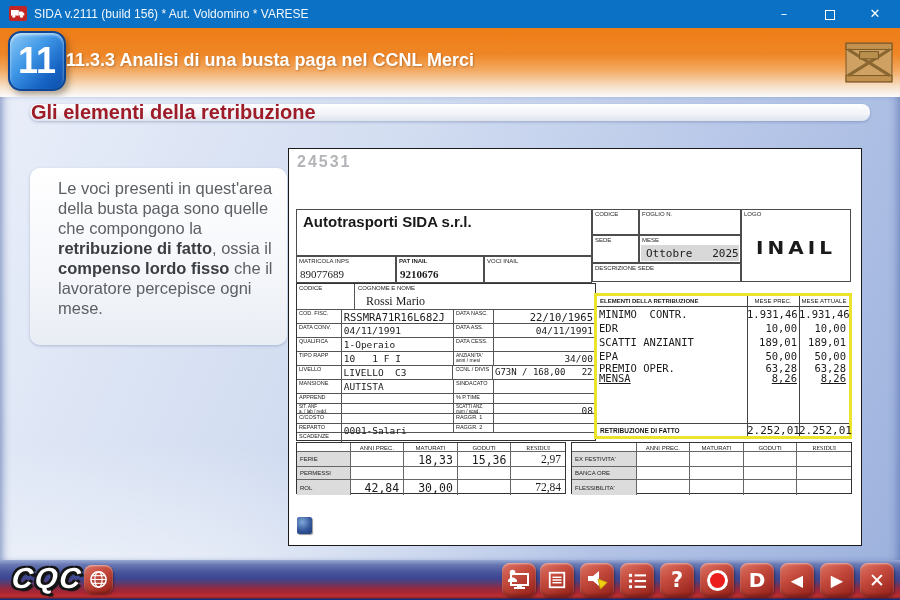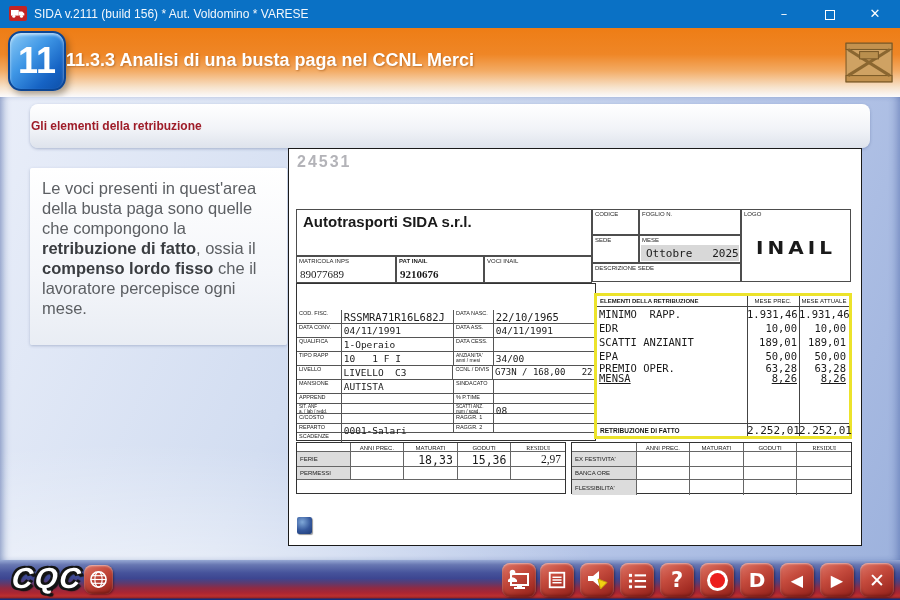--- a/index.html
+++ b/index.html
@@ -24,27 +24,27 @@
   .h-title { position:absolute; left:66px; top:0; height:64px; display:flex; align-items:center;
     color:#fff; font-size:18px; font-weight:bold; text-shadow:1px 1px 2px rgba(130,60,0,0.45); }
   .crate { position:absolute; left:845px; top:12px; width:48px; height:44px; }
 
   
   .main { position:absolute; left:0; top:97px; width:900px; height:463px;
     background:
       radial-gradient(95% 55% at 15% 105%, rgba(255,255,255,0.55) 0%, rgba(255,255,255,0) 55%),
       linear-gradient(115deg,#e9eef9 0%,#d2ddf1 38%,#b4c4e7 72%,#9db2dd 100%);
     box-shadow: inset 7px 0 9px -5px rgba(35,65,140,0.55), inset -8px 0 10px -6px rgba(35,65,140,0.45); }
-  .section-bar { position:absolute; left:30px; top:7px; width:840px; height:44px; border-radius:8px;
+  .section-bar { position:absolute; left:30px; top:7px; width:840px; height:17px; border-radius:8px;
     background:linear-gradient(180deg,#ffffff 0%,#f2f4f8 55%,#dee3ec 100%);
     box-shadow:0 1px 3px rgba(60,80,130,0.35); display:flex; align-items:center; padding-left:1px;
-    color:#9e1c28; font-size:12px; font-weight:bold; }
-  .note { position:absolute; left:30px; top:71px; width:257px; height:177px; border-radius:2px;
+    color:#9e1c28; font-size:20px; font-weight:bold; }
+  .note { position:absolute; left:30px; top:71px; width:257px; height:177px; border-radius:10px;
     background:linear-gradient(180deg,#ffffff 0%,#f4f6fa 60%,#e9edf4 100%);
-    box-shadow:0 1px 3px rgba(60,80,130,0.3); padding:10px 8px 8px 12px;
+    box-shadow:0 1px 3px rgba(60,80,130,0.3); padding:10px 8px 8px 28px;
     color:#5c5f63; font-size:16.5px; line-height:20px; }
   .note b { color:#3a3d41; }
 
   
   .ps { position:absolute; left:288px; top:51px; width:574px; height:398px; background:#fff; border:1px solid #1a1a1a; color:#1a1a1a; }
   .docnum { position:absolute; left:8px; top:4px; color:#b3b3b8; font-size:16px; font-weight:bold; letter-spacing:2px; }
   .cell { position:absolute; border:1px solid #4d4d4d; }
   .lbl { font-size:6px; line-height:1.15; color:#1d1d1d; padding:1px 2px; white-space:pre-line; }
   .mono { font-family:"DejaVu Sans Mono",monospace; white-space:pre; }
   .serif { font-family:"Liberation Serif",serif; }
@@ -53,21 +53,21 @@
   .mese-val { position:absolute; left:1px; right:1px; bottom:1px; height:16px; background:#d8d8d8; font-size:11px; padding:2px 0 0 5px; }
   .inail { position:absolute; left:0; right:0; top:26px; text-align:center; font-family:"DejaVu Sans",sans-serif; font-weight:bold; font-size:20px; letter-spacing:4px; transform:scaleY(0.92); }
   .kv .v { font-size:11px; padding:2px 3px 0 3px; }
 
   .emp { position:absolute; left:7px; top:134px; width:300px; height:158px; border:1px solid #333; }
   .erow { position:absolute; left:0; width:100%; display:flex; border-bottom:1px solid #555; }
   .erow:last-child { border-bottom:none; }
   .el { width:45px; border-right:1px solid #555; font-size:5.5px; line-height:1.08; padding:1px 2px; white-space:pre-line; overflow:hidden; }
   .ev { width:113px; border-right:1px solid #555; font-family:"DejaVu Sans Mono",monospace; font-size:9.5px; white-space:pre; padding:1px 2px; overflow:visible; }
   .el2 { width:40px; }
-  .ev2 { width:102px; border-right:none; }
+  .ev2 { width:102px; border-right:none;text-align:right; }
   .e-cod { width:58px; border-right:1px solid #555; font-size:6px; padding:1px 2px; }
   .e-nom { flex:1; font-size:6px; padding:1px 3px; }
   .e-nom .nv { font-family:"Liberation Serif",serif; font-size:12px; padding:3px 0 0 8px; }
 
   .ybox { position:absolute; left:305px; top:144px; width:258px; height:146px; border:3px solid #ece32b; background:#fff; z-index:2; }
   .yline { position:absolute; top:0; bottom:0; border-left:1px solid #444; }
   .yhead { position:absolute; left:0; top:0; width:100%; height:11px; border-bottom:1px solid #444; display:flex; }
   .yh1 { width:150px; font-size:6px; font-weight:bold; padding:2px 0 0 3px; }
   .yh2 { width:52px; font-size:6px; text-align:center; padding-top:2px; }
   .yh3 { width:50px; font-size:6px; text-align:center; padding-top:2px; }
@@ -179,20 +179,26 @@
       </div>
       <div class="cell" style="left:303px;top:114px;width:149px;height:19px;">
         <div class="lbl">DESCRIZIONE SEDE</div>
       </div>
       <div class="cell" style="left:452px;top:60px;width:110px;height:73px;">
         <div class="lbl">LOGO</div>
         <div class="inail">INAIL</div>
       </div>
 
       <div class="emp">
+        <div class="erow" style="top:0;height:26px;">
+          <div class="e-cod">CODICE</div>
+          <div class="e-nom"><span>COGNOME E NOME</span>
+            <div class="nv">Rossi Mario</div>
+          </div>
+        </div>
         <div class="erow" style="top:26px;height:14px;">
           <div class="el">COD. FISC.</div>
           <div class="ev serif" style="font-size:10.5px;">RSSMRA71R16L682J</div>
           <div class="el el2">DATA  NASC.</div>
           <div class="ev ev2 serif" style="font-size:10.5px;">22/10/1965</div>
         </div>
         <div class="erow" style="top:40px;height:14px;">
           <div class="el">DATA CONV.</div>
           <div class="ev">04/11/1991</div>
           <div class="el el2">DATA ASS.</div>
@@ -257,21 +263,21 @@
 
       <div class="ybox">
         <div class="yline" style="left:150px;"></div>
         <div class="yline" style="left:202px;"></div>
         <div class="yhead">
           <div class="yh1">ELEMENTI DELLA RETRIBUZIONE</div>
           <div class="yh2">MESE PREC.</div>
           <div class="yh3">MESE ATTUALE</div>
         </div>
         <div class="yrow" style="top:12px;">
-          <div class="yn">MINIMO  RAPP.</div>
+          <div class="yn">MINIMO  CONTR.</div>
           <div class="yp">1.931,46</div>
           <div class="yc">1.931,46</div>
         </div>
         <div class="yrow" style="top:26px;">
           <div class="yn">EDR</div>
           <div class="yp">10,00</div>
           <div class="yc">10,00</div>
         </div>
         <div class="yrow" style="top:40px;">
           <div class="yn">SCATTI ANZIANIT</div>
@@ -314,20 +320,27 @@
           <div class="bval" style="width:54px;">18,33</div>
           <div class="bval" style="width:54px;">15,36</div>
           <div class="bval noR" style="width:54px;">2,97</div>
         </div>
         <div class="brow" style="top:24px;height:13px;">
           <div class="blab" style="width:54px;">PERMESSI</div>
           <div class="bval" style="width:54px;"></div>
           <div class="bval" style="width:54px;"></div>
           <div class="bval" style="width:54px;"></div>
           <div class="bval noR" style="width:54px;"></div>
+        </div>
+        <div class="brow" style="top:37px;height:15px;border-bottom:none;">
+          <div class="blab" style="width:54px;">ROL</div>
+          <div class="bval" style="width:54px;">42,84</div>
+          <div class="bval" style="width:54px;">30,00</div>
+          <div class="bval" style="width:54px;"></div>
+          <div class="bval noR" style="width:54px;">72,84</div>
         </div>
       </div>
 
       <div class="btab" style="left:282px;top:293px;width:281px;height:52px;">
         <div class="brow" style="top:0;height:9px;">
           <div class="bh" style="width:65px;"></div>
           <div class="bh" style="width:54px;">ANNI PREC.</div>
           <div class="bh" style="width:54px;">MATURATI</div>
           <div class="bh" style="width:54px;">GODUTI</div>
           <div class="bh noR" style="width:54px;">RESIDUI</div>

